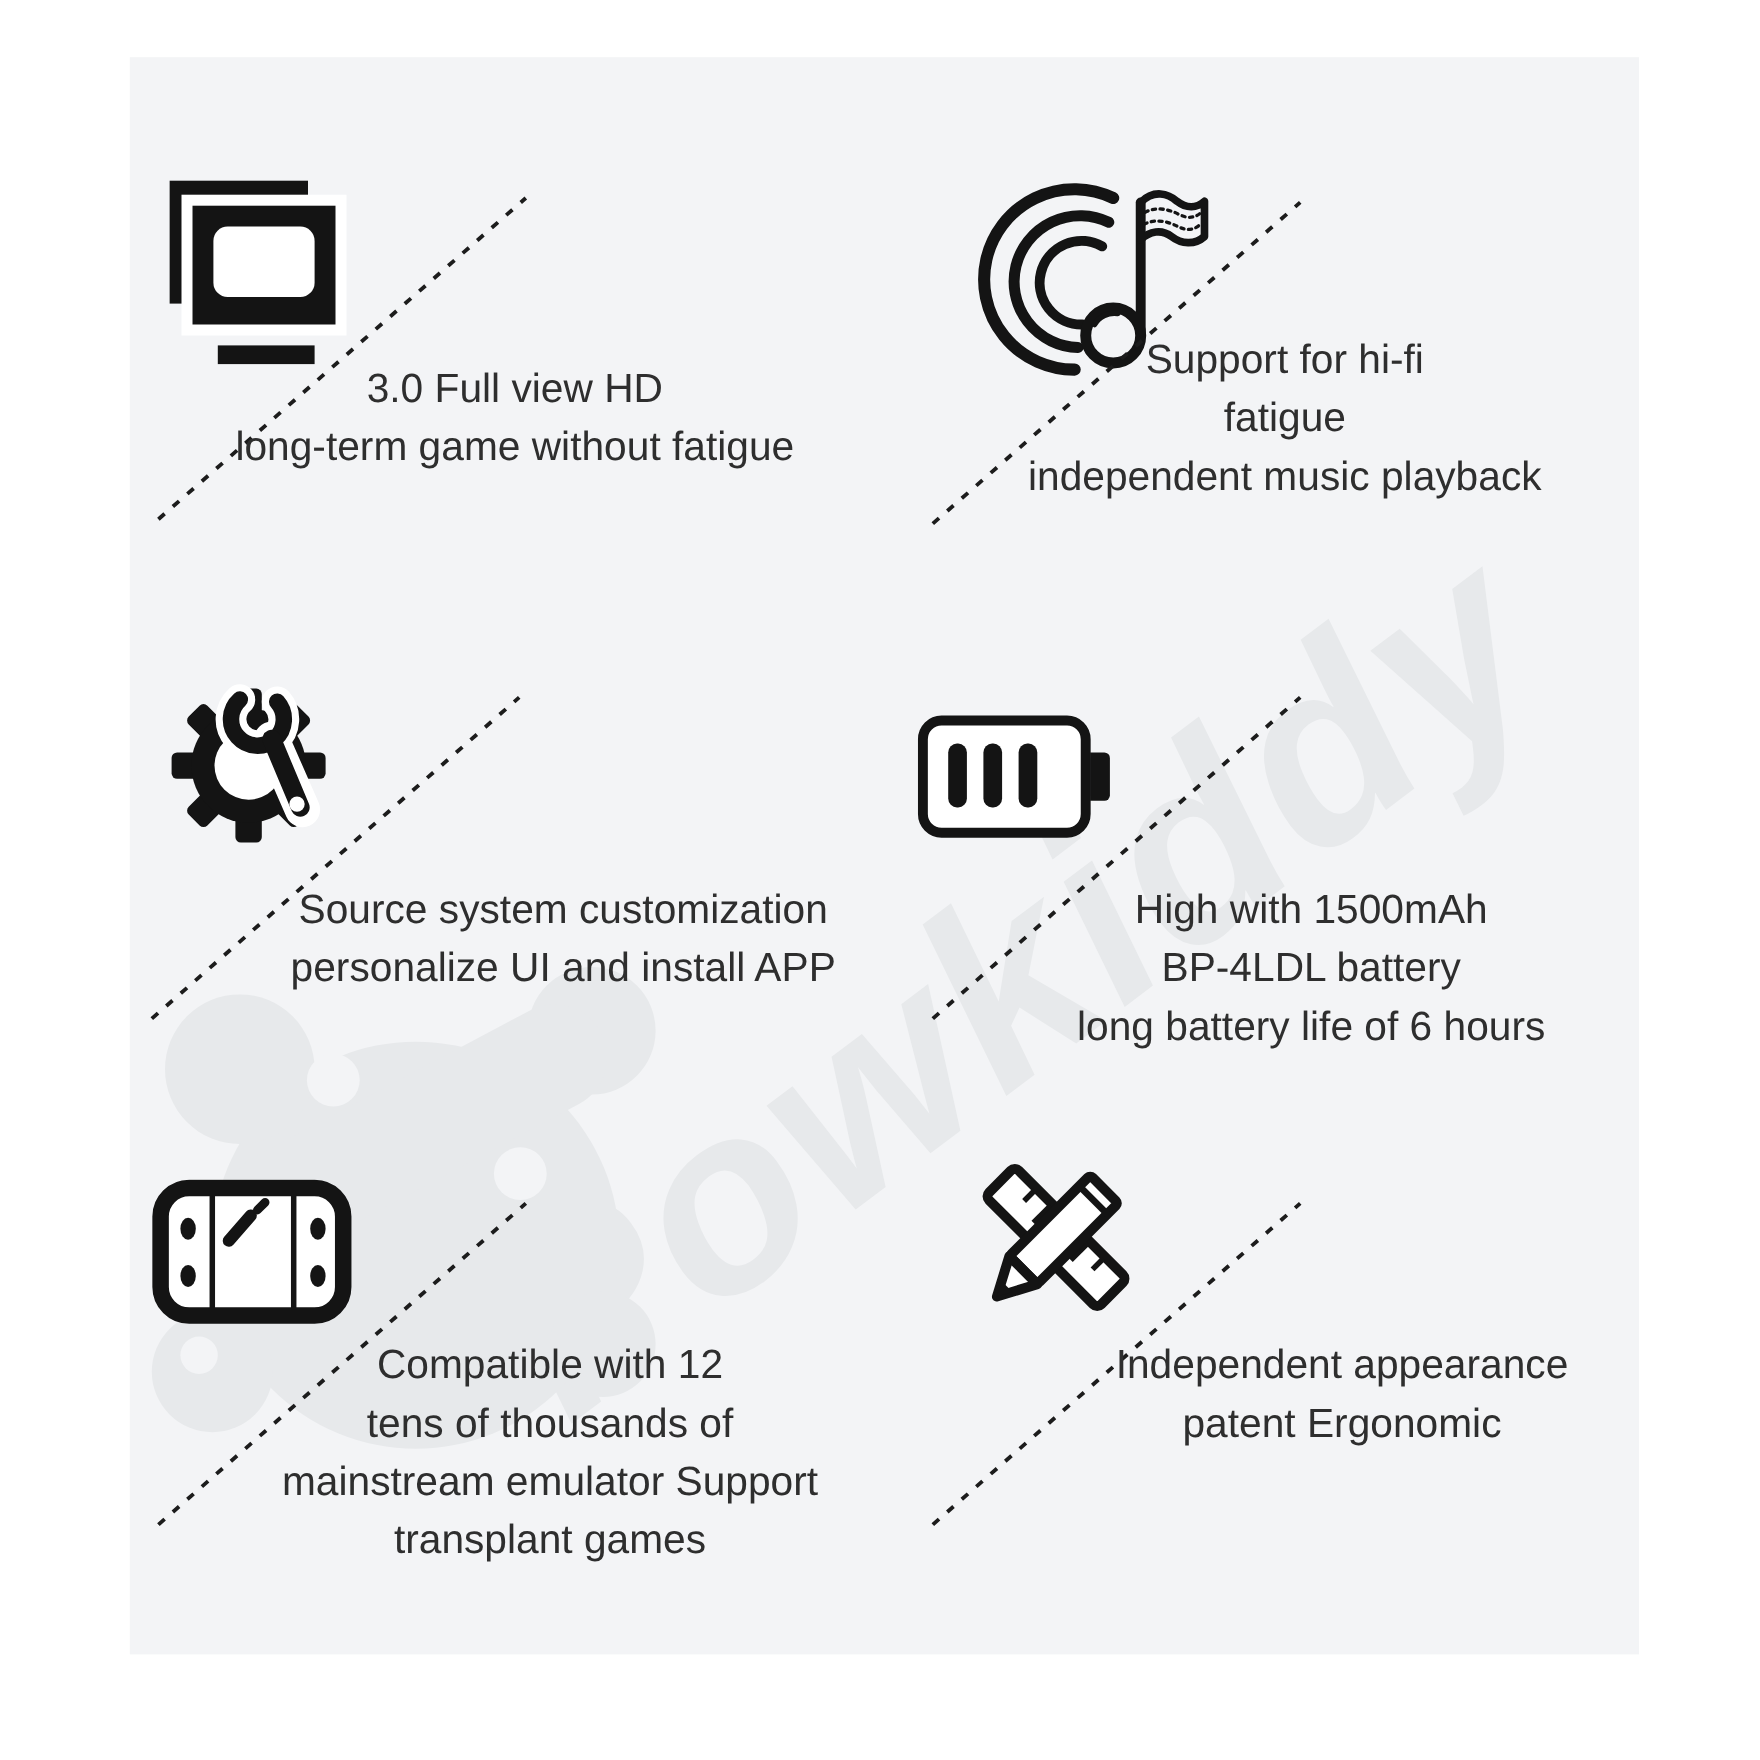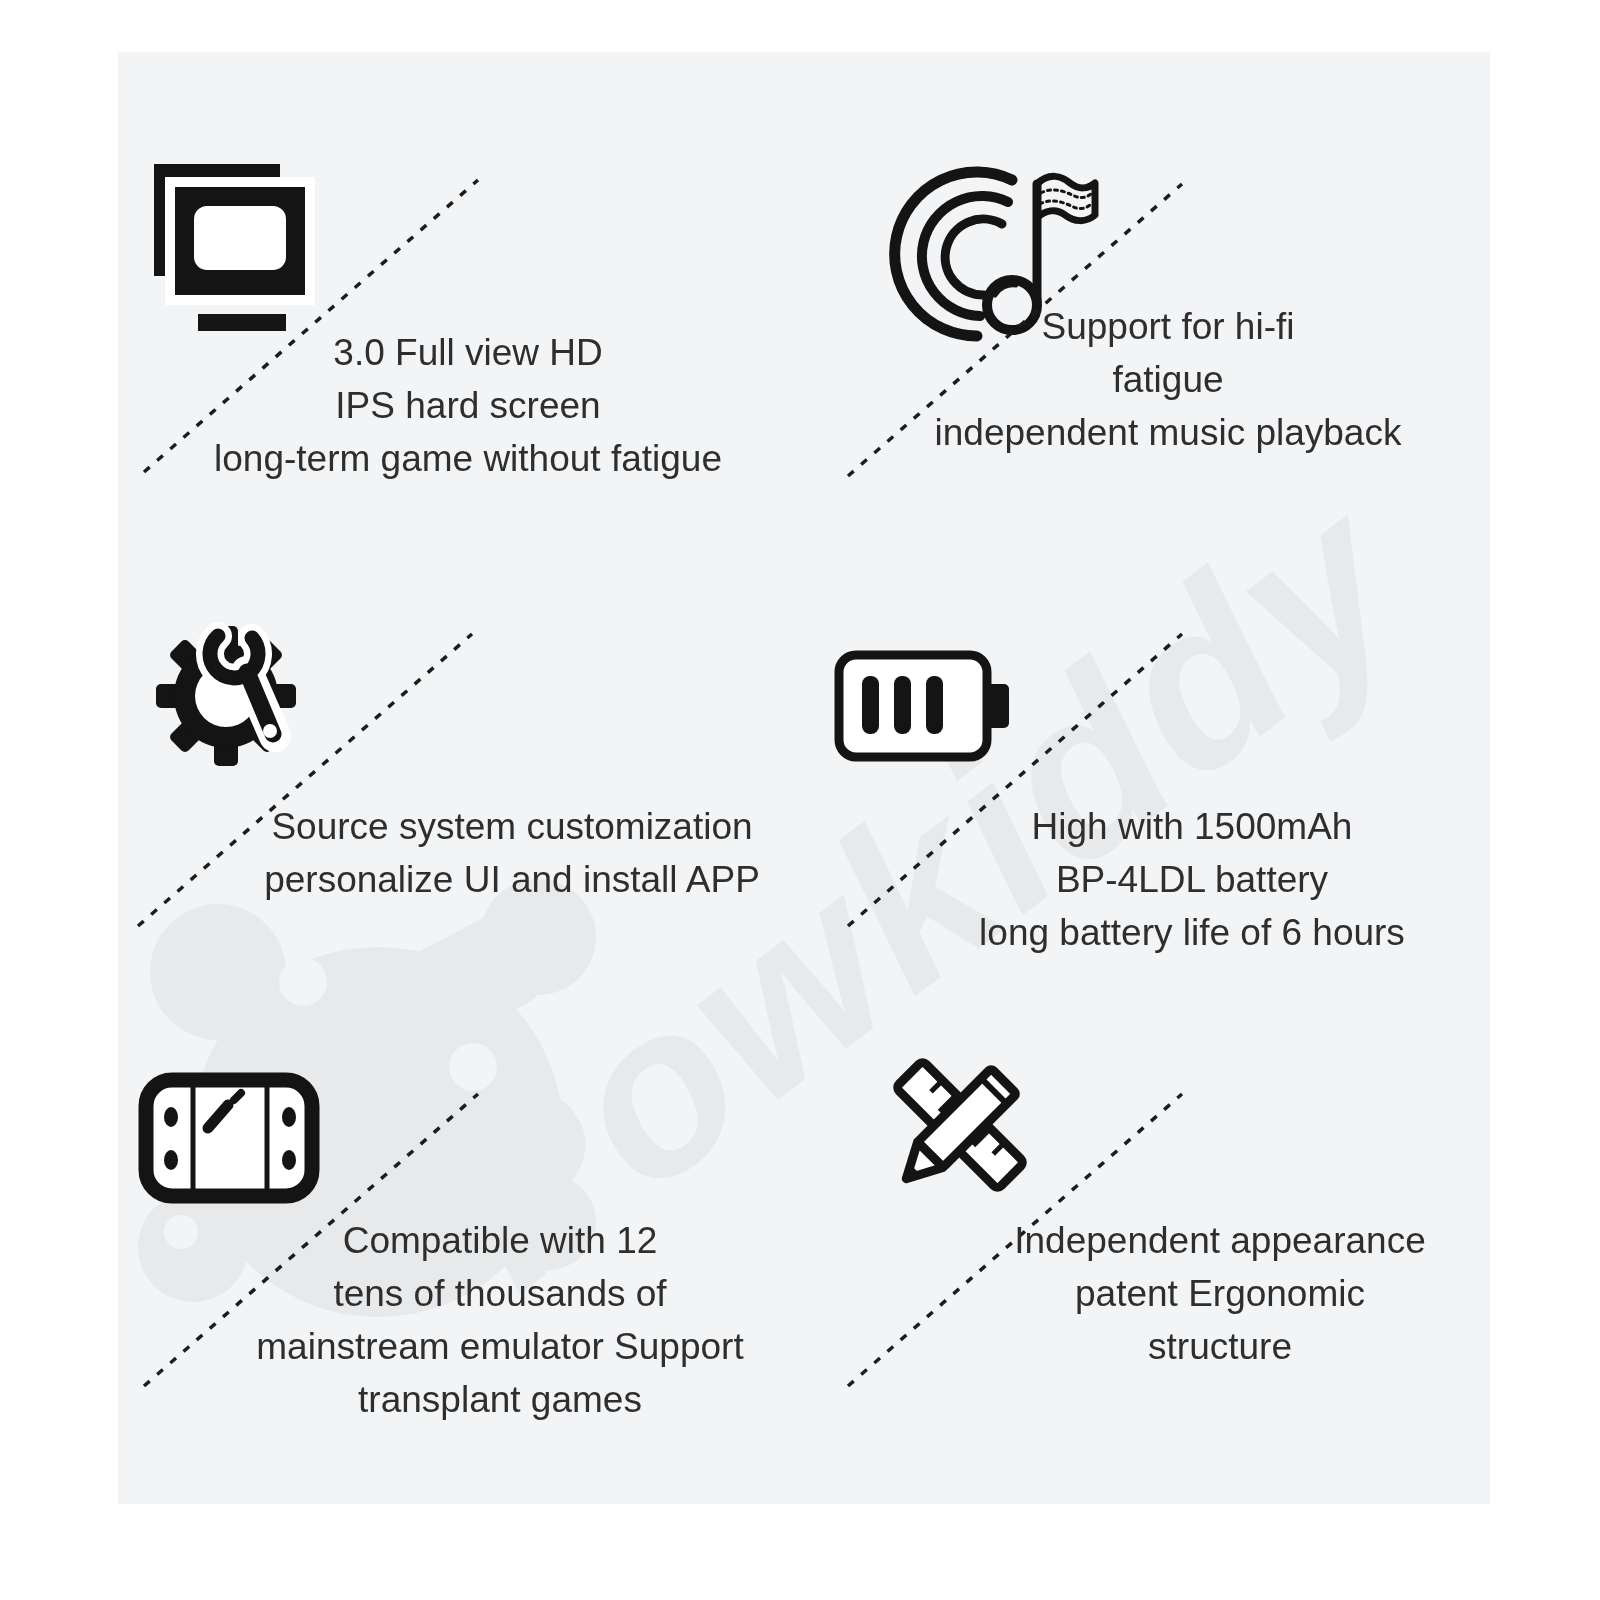--- a/index.html
+++ b/index.html
@@ -49,21 +49,20 @@
       <rect x="0" y="0" width="126" height="112" fill="#141414"></rect>
       <rect x="16" y="18" width="140" height="118" fill="#141414" stroke="#ffffff" stroke-width="10"></rect>
       <rect x="40" y="42" width="92" height="64" rx="13" fill="#ffffff"></rect>
       <rect x="44" y="150" width="88" height="17" fill="#141414"></rect>
     </svg>
     <svg class="dots" style="left:18px;top:118px" width="350" height="312" viewBox="0 0 350 312">
       <line x1="8" y1="302" x2="342" y2="10" stroke="#1c1c1c" stroke-width="3.5" stroke-dasharray="7.5 10"></line>
     </svg>
     <div class="ftext" style="left:30px;top:274px;width:640px">
       <div>3.0 Full view HD</div>
-      <div>IPS hard screen</div>
       <div>long-term game without fatigue</div>
     </div>
 
     <svg class="icon" style="left:766px;top:108px" width="215" height="182" viewBox="0 0 215 182">
       <g fill="none" stroke="#141414" stroke-linecap="round">
         <path d="M128 20 A82 82 0 1 0 93 176" stroke-width="11"></path>
         <path d="M124 42 A60 60 0 1 0 96 156" stroke-width="10"></path>
         <path d="M118 64 A38 38 0 1 0 100 135" stroke-width="9"></path>
         <circle cx="128" cy="145" r="25" stroke-width="10"></circle>
         <path d="M111 135 a21 21 0 0 1 21 -10" stroke-width="5"></path>
@@ -162,17 +161,16 @@
         <path d="M14 95 L27 88 L27 102 Z" fill="#141414"></path>
         <line x1="138" y1="77" x2="138" y2="113" stroke="#141414" stroke-width="6"></line>
       </g>
     </svg>
     <svg class="dots" style="left:722px;top:1032px" width="350" height="312" viewBox="0 0 350 312">
       <line x1="8" y1="302" x2="342" y2="10" stroke="#1c1c1c" stroke-width="3.5" stroke-dasharray="7.5 10"></line>
     </svg>
     <div class="ftext" style="left:772px;top:1162px;width:660px">
       <div>Independent appearance</div>
       <div>patent Ergonomic</div>
-      <div>structure</div>
     </div>
 
   </div>
 </div>
 
 </body></html>

